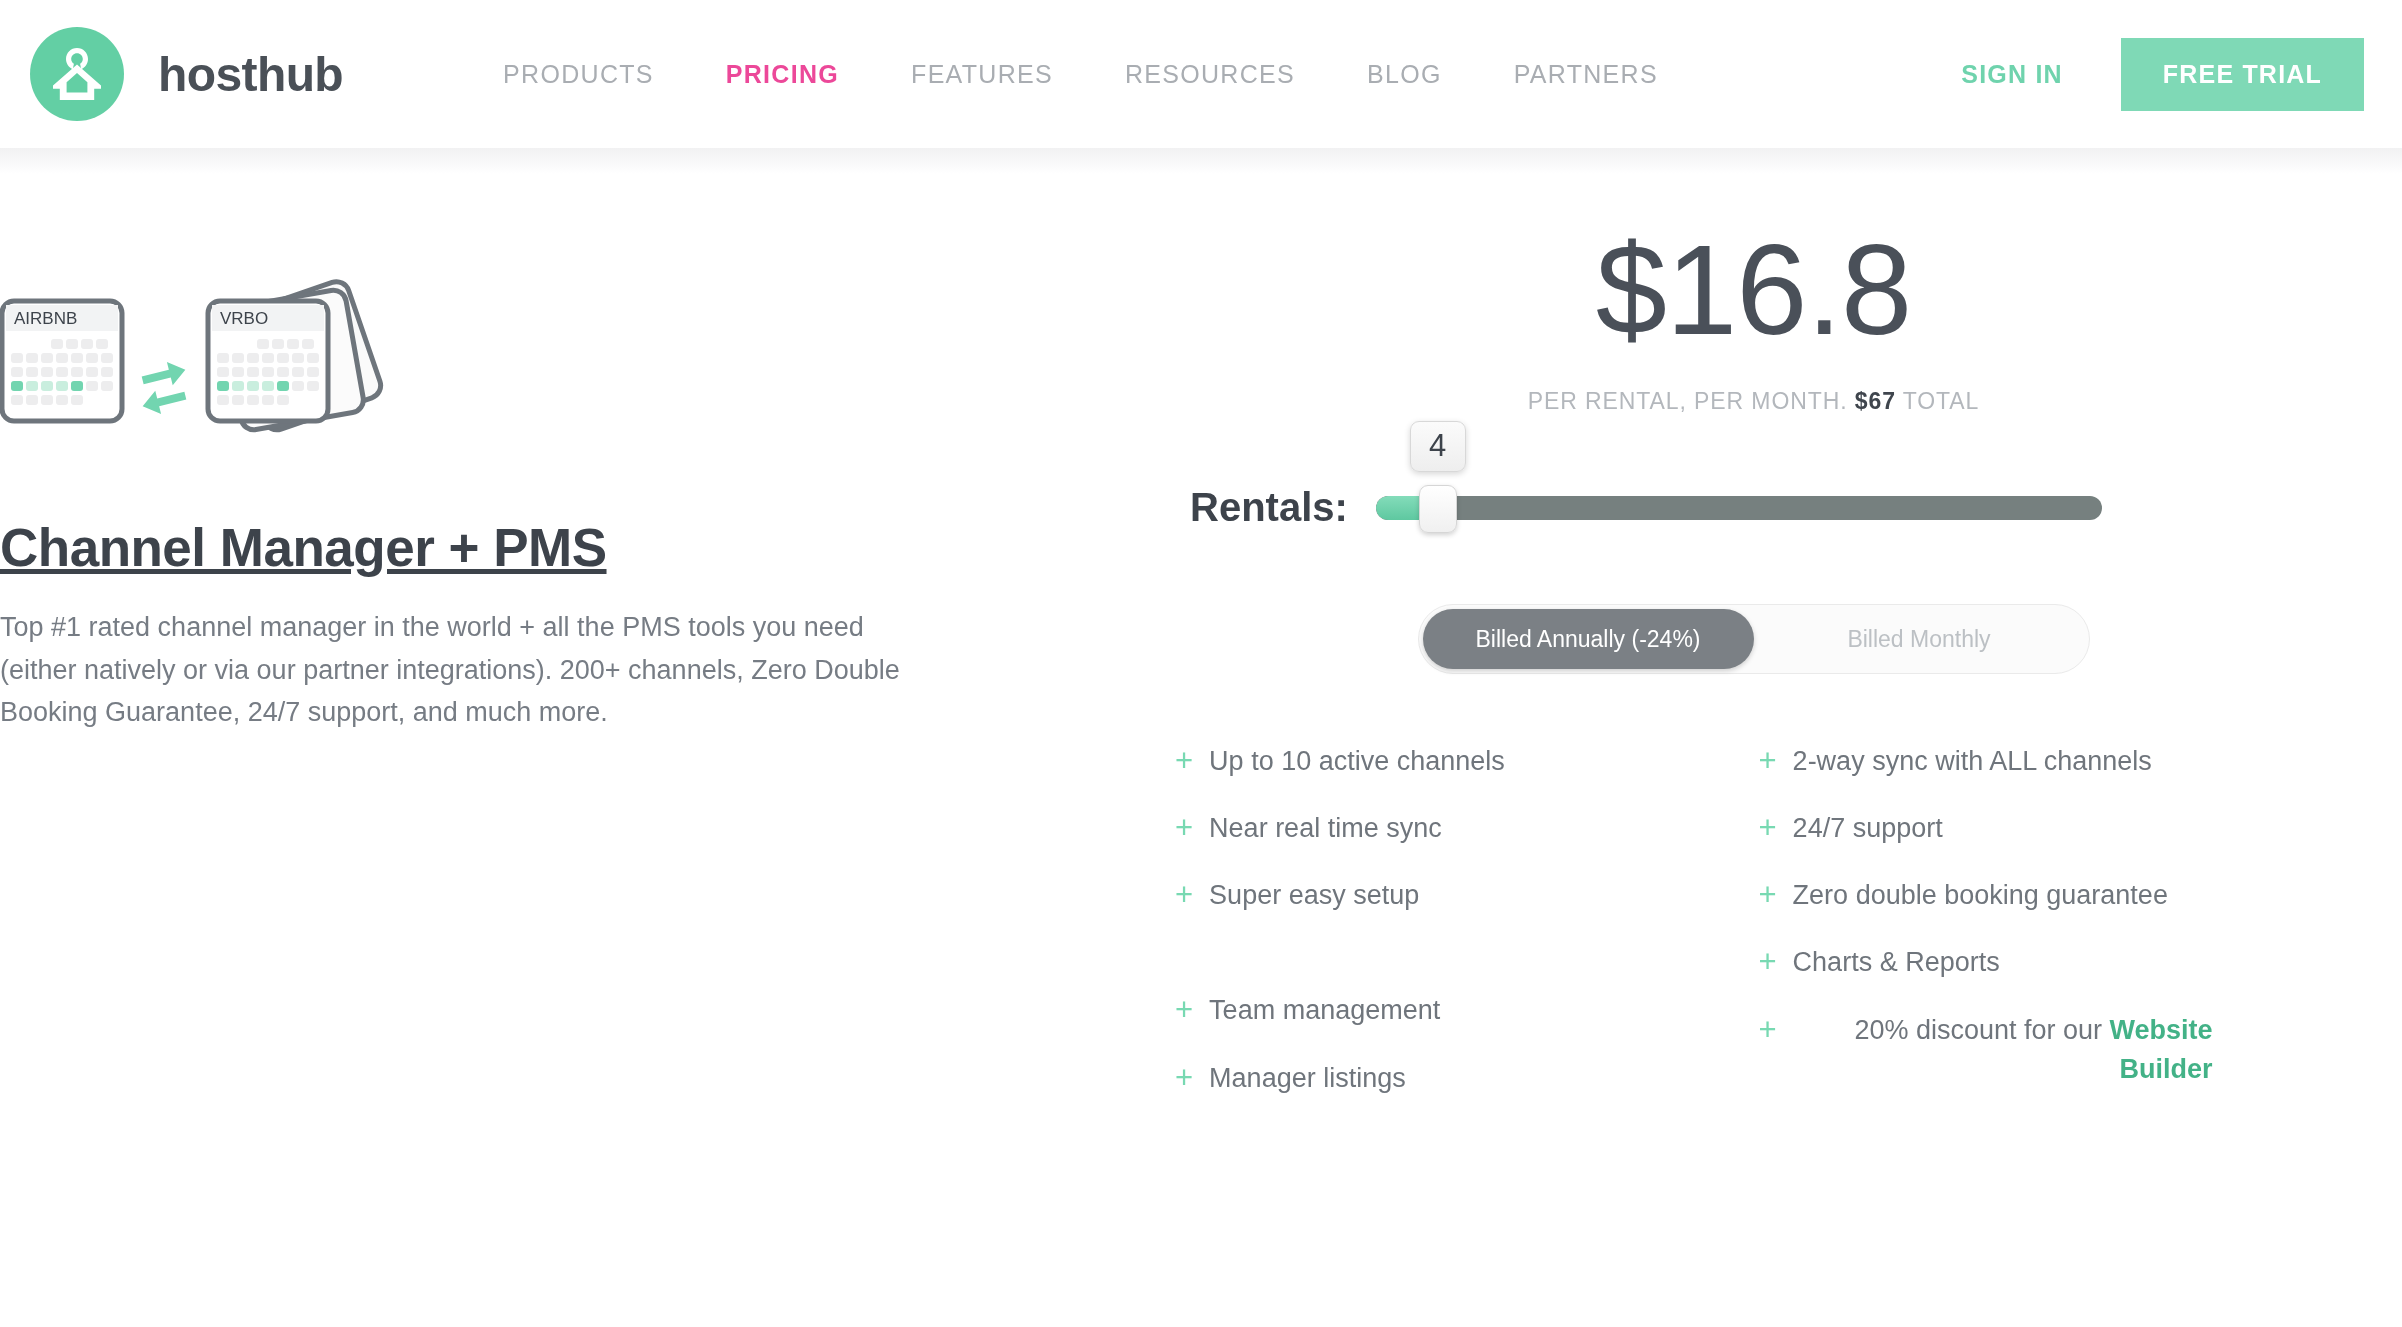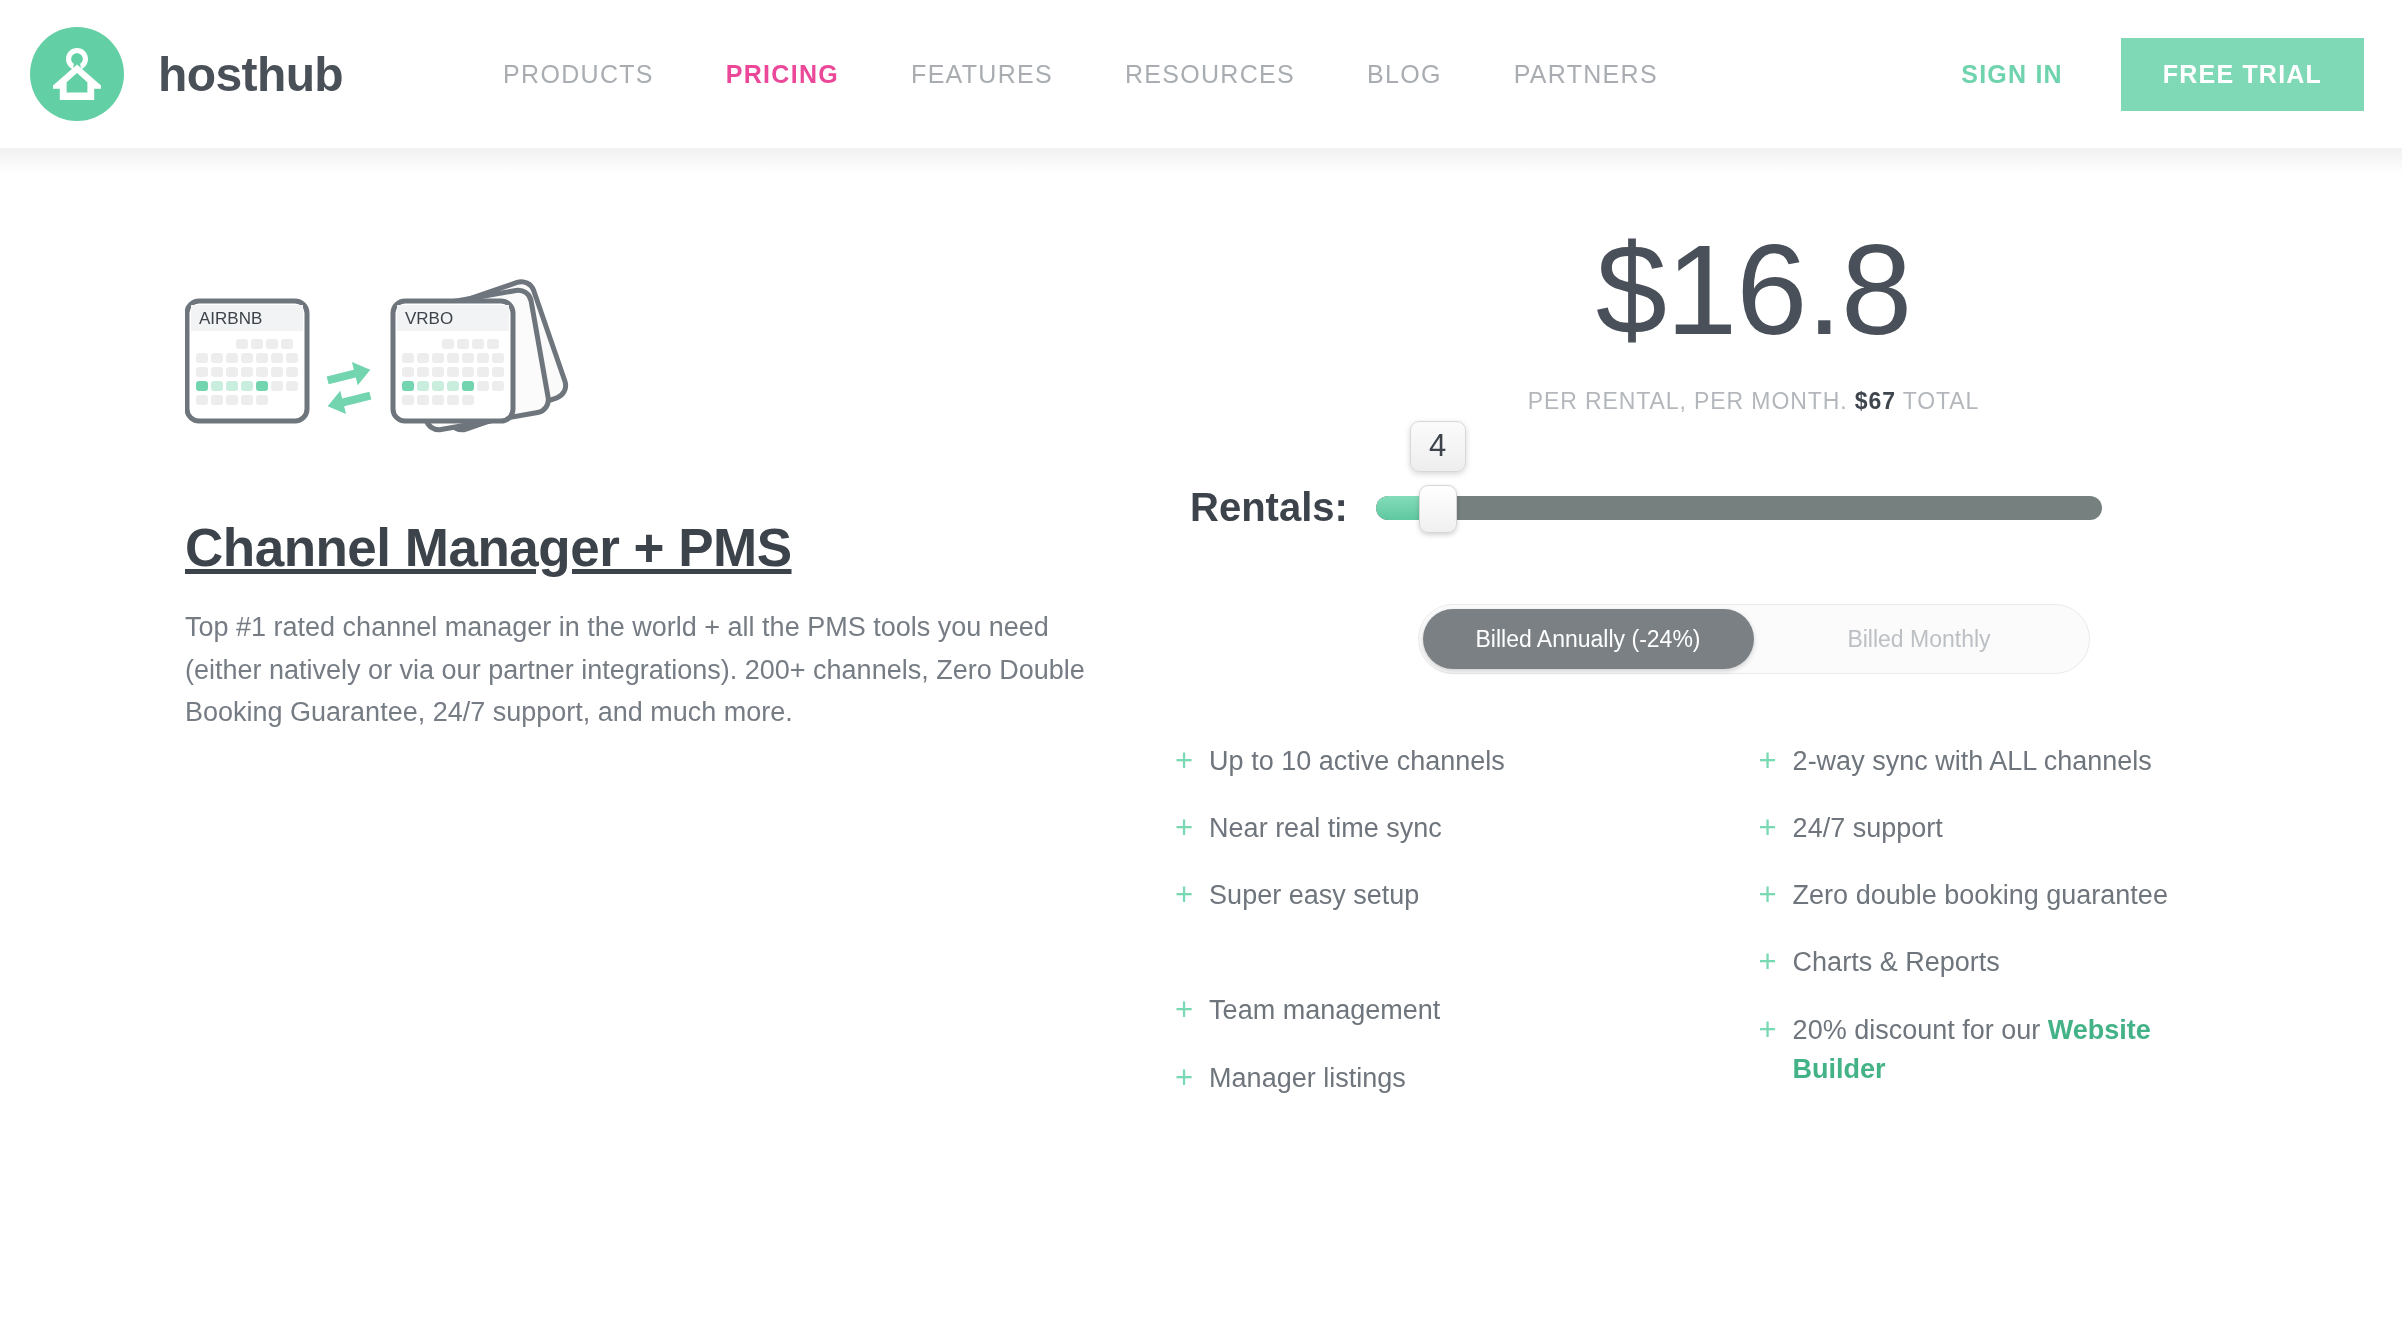--- a/index.html
+++ b/index.html
@@ -101,21 +101,20 @@
   
   .page-body {
     position: relative;
     display: flex;
     padding-top: 70px;
   }
 
   
   .plan-col {
     width: 1120px;
-    padding-left: 185px;
     padding-top: 45px;
   }
 
   .illustration {
     width: 420px;
     height: 200px;
     position: relative;
     margin-bottom: 54px;
   }
 
@@ -278,21 +277,21 @@
   }
   .feature-item.is-spacer-before { margin-top: 48px; }
   .plus-icon {
     color: #78d9b2;
     font-size: 31px;
     font-weight: 400;
     line-height: 1.25;
     margin-right: 16px;
     flex: none;
   }
-  .feature-text { max-width: 420px; }
+  .feature-text { max-width: 420px; text-align: right; }
   .inline-link {
     color: #43b287;
     font-weight: 700;
     text-decoration: none;
     cursor: pointer;
   }
 </style>
 </head>
 <body>
 

